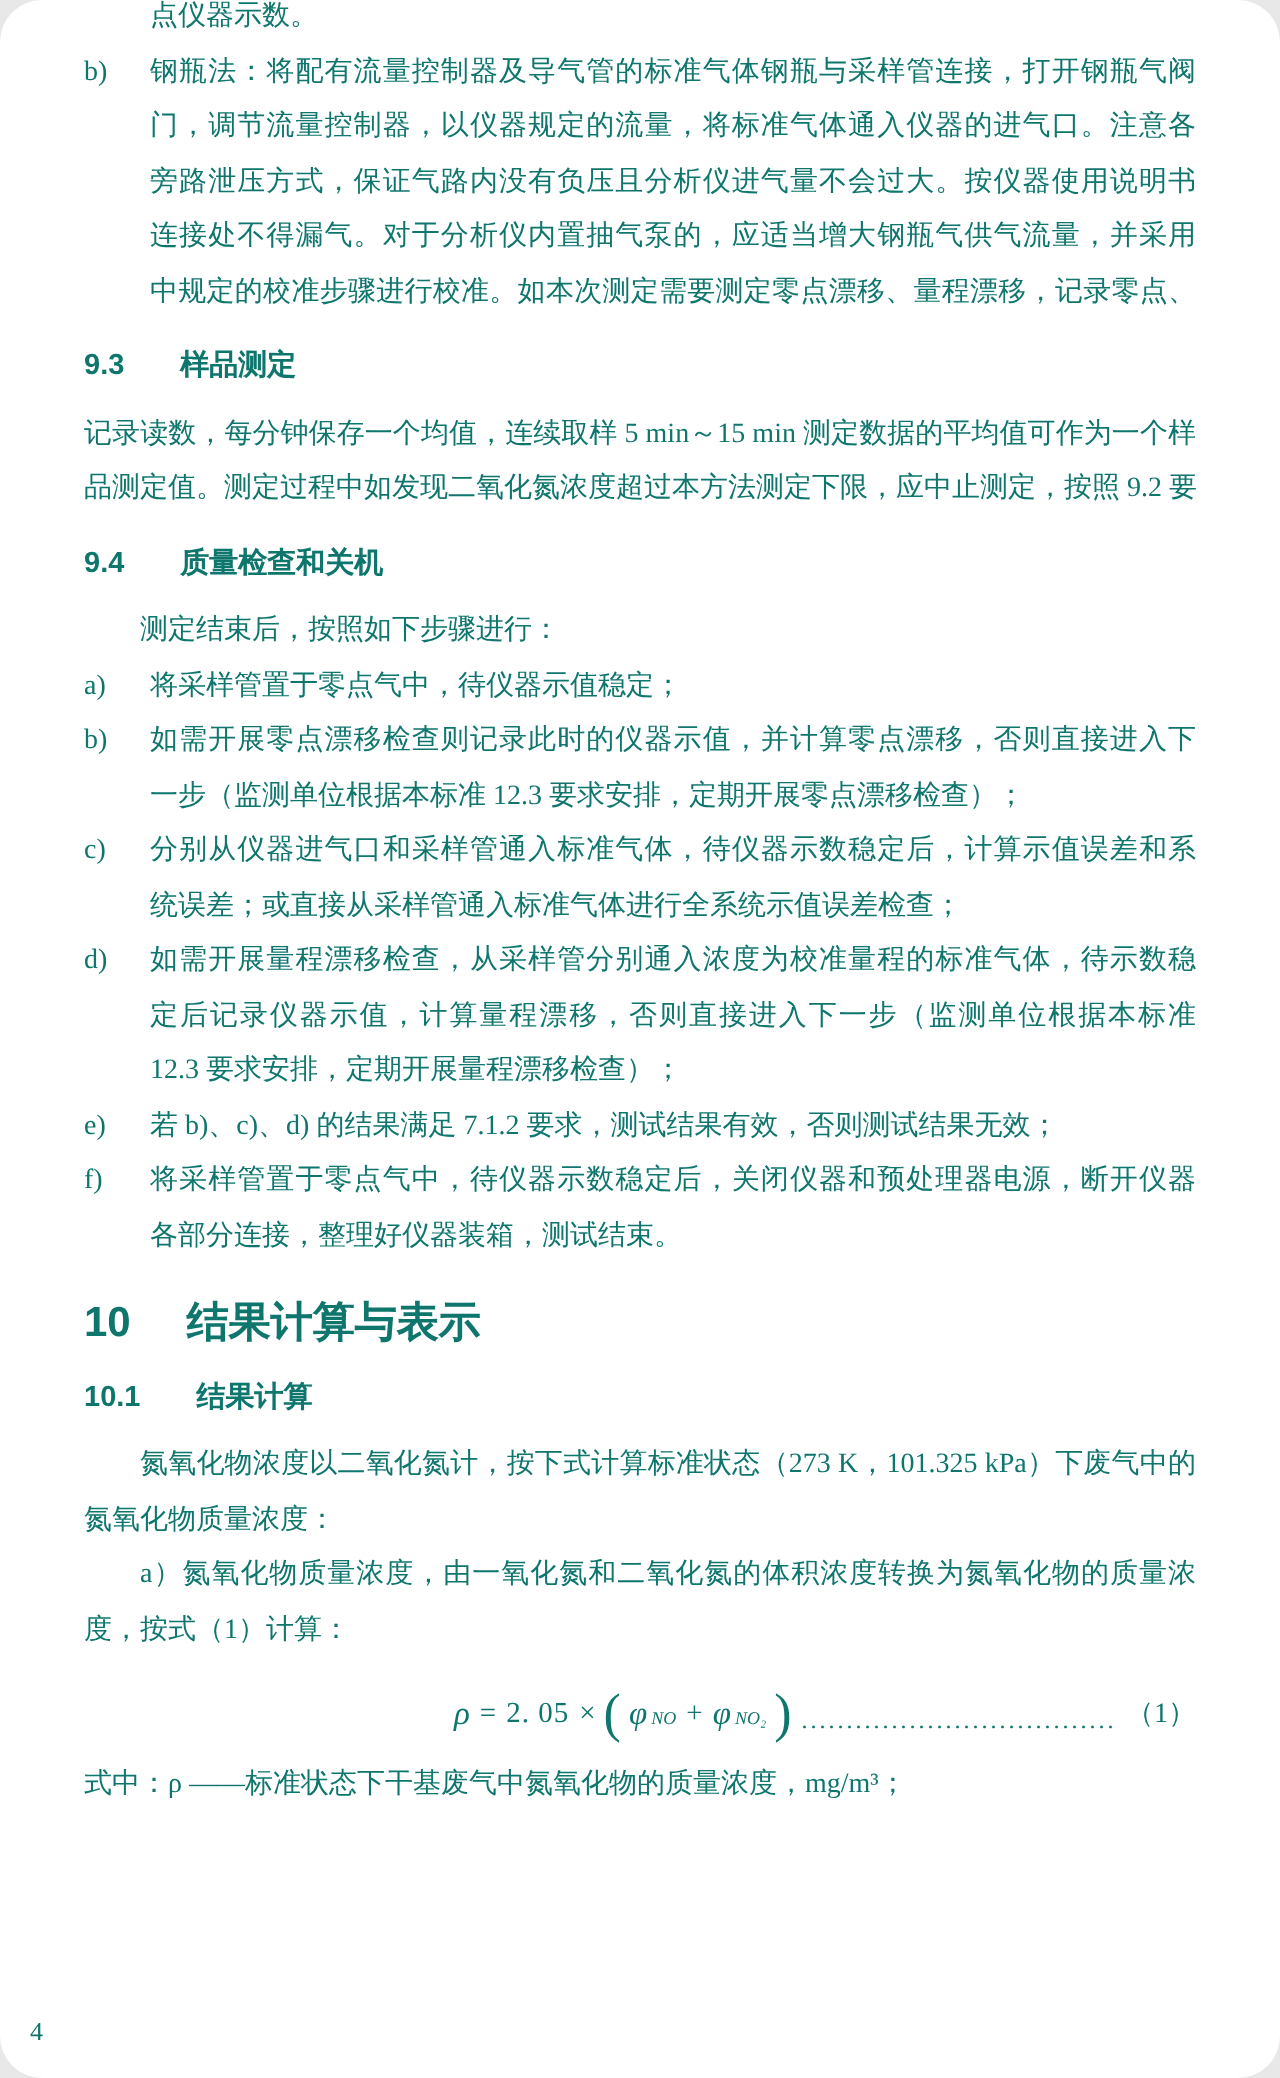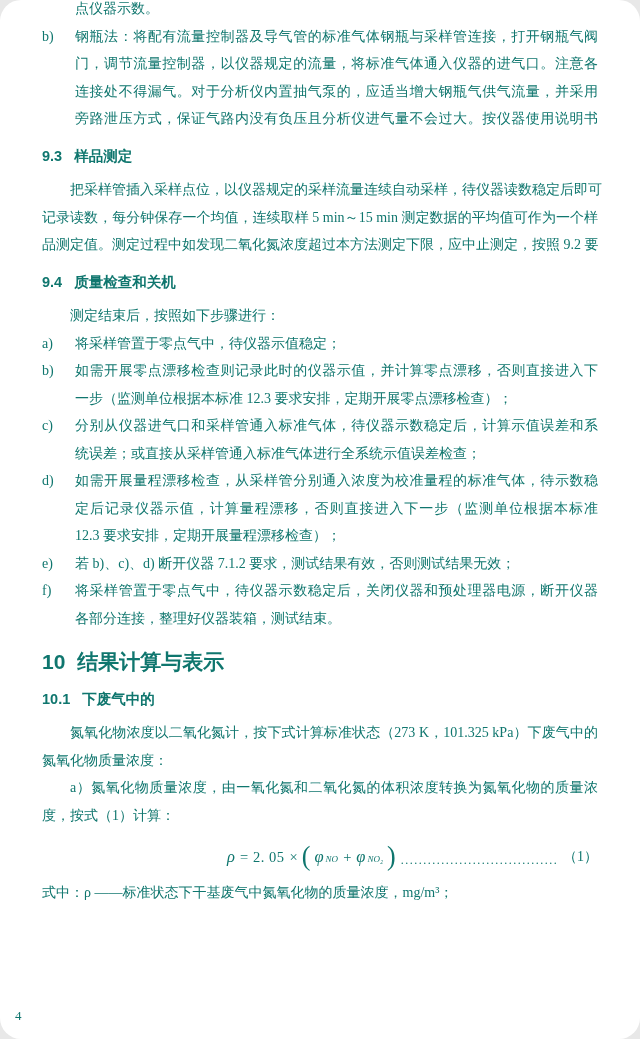--- a/index.html
+++ b/index.html
@@ -37,21 +37,21 @@
   .item > .label{
     position:absolute; left:0; top:0;
     font-size:14px; line-height:27.5px;
   }
   .heading{
     font-family:"Liberation Sans","DejaVu Sans",sans-serif;
     font-weight:bold;
     line-height:27.5px;
     white-space:nowrap;
   }
-  .heading .h-num{ margin-right:12px; }
+  .heading .h-num{ margin-right:28px; }
   .h2{ font-size:14.5px; margin:10px 0 6px 0; }
   .h1{ font-size:21px;   margin:16px 0 10px 0; }
   .formula{
     display:flex; align-items:center;
     height:44px; margin-top:6px;
     padding-left:185px;
   }
   .f-main{
     display:flex; align-items:center;
     font-style:italic; font-size:16px;
@@ -79,26 +79,26 @@
 <div class="page">
   <div class="content" id="doc-content">
       <div class="item">
         <span class="label"></span>
         <div class="line">点仪器示数。</div>
       </div>
       <div class="item">
         <span class="label">b)</span>
         <div class="line j">钢瓶法：将配有流量控制器及导气管的标准气体钢瓶与采样管连接，打开钢瓶气阀</div>
         <div class="line j">门，调节流量控制器，以仪器规定的流量，将标准气体通入仪器的进气口。注意各</div>
+        <div class="line j">旁路泄压方式，保证气路内没有负压且分析仪进气量不会过大。按仪器使用说明书</div>
         <div class="line j">连接处不得漏气。对于分析仪内置抽气泵的，应适当增大钢瓶气供气流量，并采用</div>
-        <div class="line j">旁路泄压方式，保证气路内没有负压且分析仪进气量不会过大。按仪器使用说明书</div>
+        <div class="line j">中规定的校准步骤进行校准。如本次测定需要测定零点漂移、量程漂移，记录零点、</div>
       </div>
       <div class="heading h2"><span class="h-num">9.3</span><span class="h-title">样品测定</span></div>
       <div class="para">
-        <div class="line ind">把采样管插入采样点位，以仪器规定的采样流量连续自动采样，待仪器读数稳定后即可</div>
         <div class="line j">记录读数，每分钟保存一个均值，连续取样 5 min～15 min 测定数据的平均值可作为一个样</div>
         <div class="line">品测定值。测定过程中如发现二氧化氮浓度超过本方法测定下限，应中止测定，按照 9.2 要</div>
       </div>
       <div class="heading h2"><span class="h-num">9.4</span><span class="h-title">质量检查和关机</span></div>
       <div class="para">
         <div class="line ind">测定结束后，按照如下步骤进行：</div>
       </div>
       <div class="item">
         <span class="label">a)</span>
         <div class="line">将采样管置于零点气中，待仪器示值稳定；</div>
@@ -114,29 +114,29 @@
         <div class="line">统误差；或直接从采样管通入标准气体进行全系统示值误差检查；</div>
       </div>
       <div class="item">
         <span class="label">d)</span>
         <div class="line j">如需开展量程漂移检查，从采样管分别通入浓度为校准量程的标准气体，待示数稳</div>
         <div class="line j">定后记录仪器示值，计算量程漂移，否则直接进入下一步（监测单位根据本标准</div>
         <div class="line">12.3 要求安排，定期开展量程漂移检查）；</div>
       </div>
       <div class="item">
         <span class="label">e)</span>
-        <div class="line">若 b)、c)、d) 断开仪器 7.1.2 要求，测试结果有效，否则测试结果无效；</div>
+        <div class="line">若 b)、c)、d) 的结果满足 7.1.2 要求，测试结果有效，否则测试结果无效；</div>
       </div>
       <div class="item">
         <span class="label">f)</span>
         <div class="line j">将采样管置于零点气中，待仪器示数稳定后，关闭仪器和预处理器电源，断开仪器</div>
         <div class="line">各部分连接，整理好仪器装箱，测试结束。</div>
       </div>
       <div class="heading h1"><span class="h-num">10</span><span class="h-title">结果计算与表示</span></div>
-      <div class="heading h2"><span class="h-num">10.1</span><span class="h-title">下废气中的</span></div>
+      <div class="heading h2"><span class="h-num">10.1</span><span class="h-title">结果计算</span></div>
       <div class="para">
         <div class="line ind j">氮氧化物浓度以二氧化氮计，按下式计算标准状态（273 K，101.325 kPa）下废气中的</div>
         <div class="line">氮氧化物质量浓度：</div>
       </div>
       <div class="para">
         <div class="line ind j">a）氮氧化物质量浓度，由一氧化氮和二氧化氮的体积浓度转换为氮氧化物的质量浓</div>
         <div class="line">度，按式（1）计算：</div>
       </div>
       <div class="formula">
         <span class="f-main">

